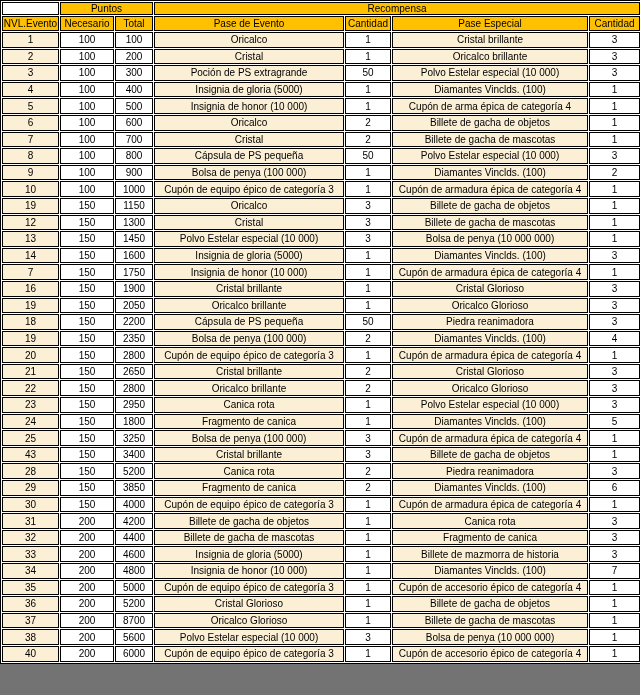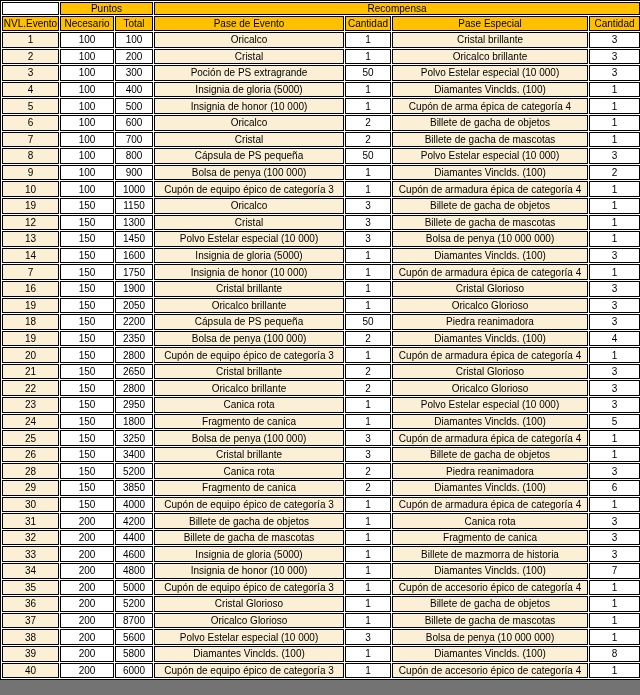--- a/index.html
+++ b/index.html
@@ -290,21 +290,21 @@
         <tr>
           <td class="cream">25</td>
           <td class="white">150</td>
           <td class="white">3250</td>
           <td class="cream">Bolsa de penya (100 000)</td>
           <td class="white">3</td>
           <td class="cream">Cupón de armadura épica de categoría 4</td>
           <td class="white">1</td>
         </tr>
         <tr>
-          <td class="cream">26</td>
+          <td class="cream">43</td>
           <td class="white">150</td>
           <td class="white">3400</td>
           <td class="cream">Cristal brillante</td>
           <td class="white">3</td>
           <td class="cream">Billete de gacha de objetos</td>
           <td class="white">1</td>
         </tr>
         <tr>
           <td class="cream">28</td>
           <td class="white">150</td>
@@ -396,29 +396,20 @@
           <td class="white">1</td>
         </tr>
         <tr>
           <td class="cream">38</td>
           <td class="white">200</td>
           <td class="white">5600</td>
           <td class="cream">Polvo Estelar especial (10 000)</td>
           <td class="white">3</td>
           <td class="cream">Bolsa de penya (10 000 000)</td>
           <td class="white">1</td>
-        </tr>
-        <tr>
-          <td class="cream">39</td>
-          <td class="white">200</td>
-          <td class="white">5800</td>
-          <td class="cream">Diamantes Vinclds. (100)</td>
-          <td class="white">1</td>
-          <td class="cream">Diamantes Vinclds. (100)</td>
-          <td class="white">8</td>
         </tr>
         <tr>
           <td class="cream">40</td>
           <td class="white">200</td>
           <td class="white">6000</td>
           <td class="cream">Cupón de equipo épico de categoría 3</td>
           <td class="white">1</td>
           <td class="cream">Cupón de accesorio épico de categoría 4</td>
           <td class="white">1</td>
         </tr>

